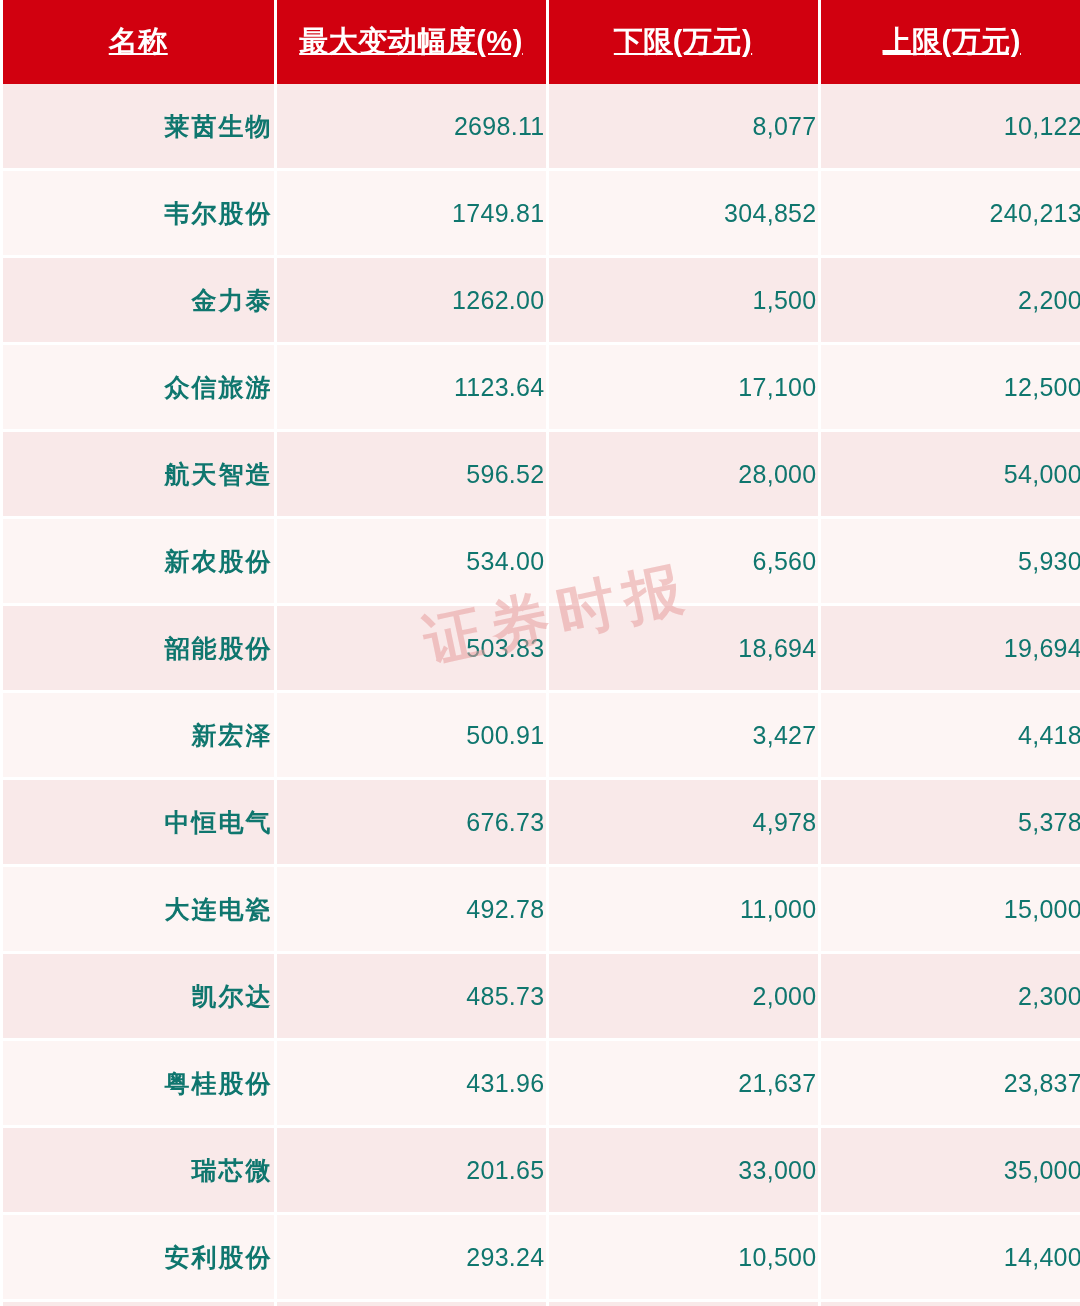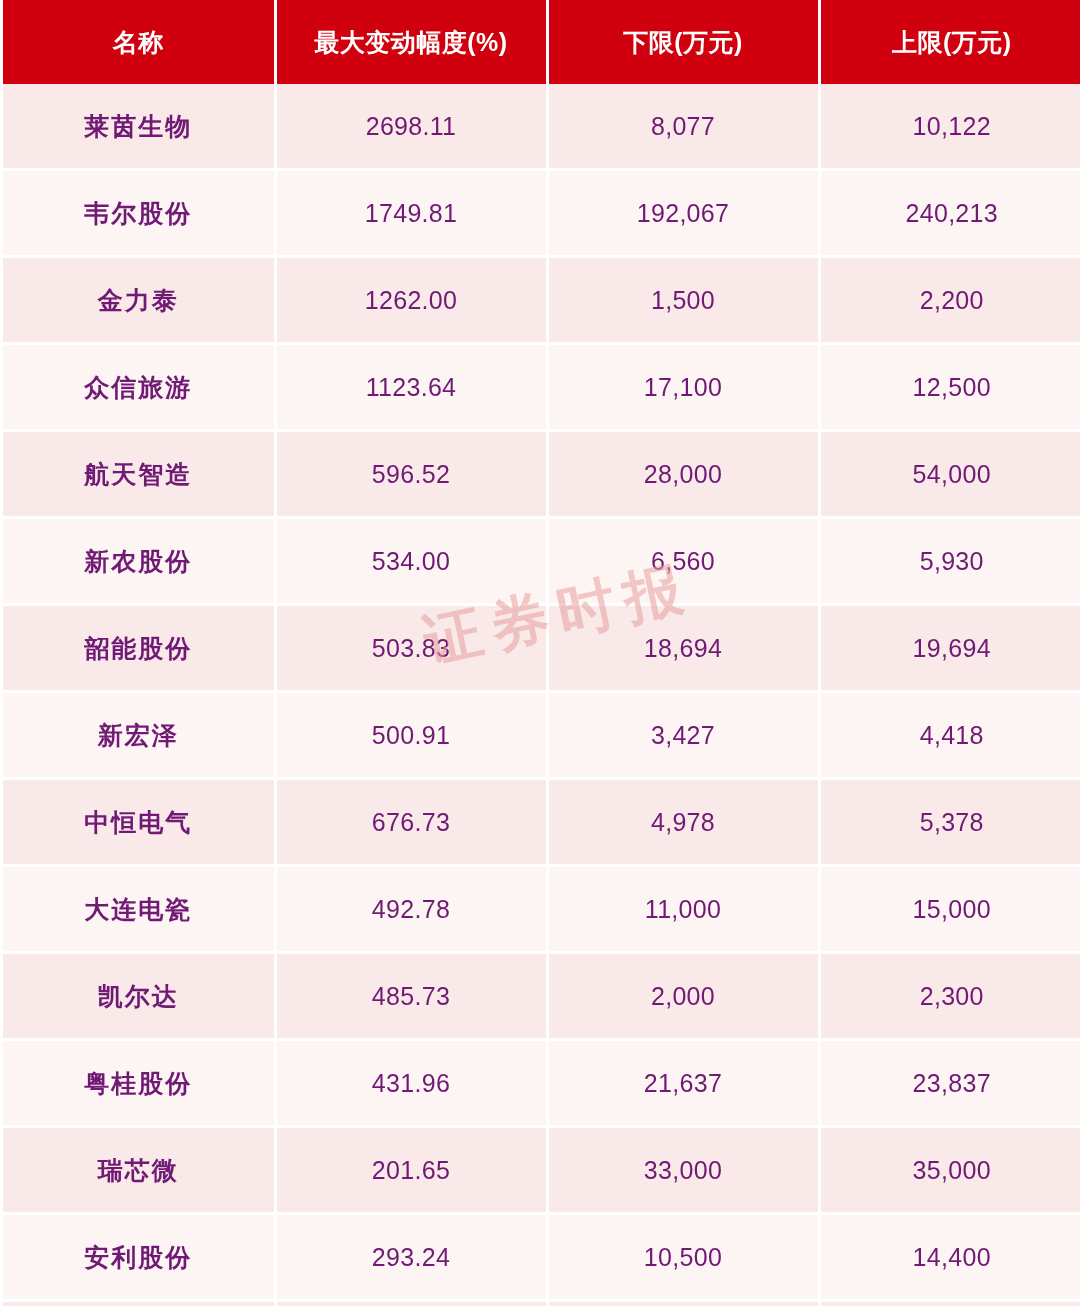--- a/index.html
+++ b/index.html
@@ -30,36 +30,37 @@
     z-index: 2;
   }
   table.data-table col.c0 { width: 272px; }
   table.data-table col.c1 { width: 272px; }
   table.data-table col.c2 { width: 272px; }
   table.data-table col.c3 { width: 264px; }
 
   thead th {
     background: #d1000f;
     color: #ffffff;
-    font-size: 25px;
+    font-size: 29px;
     font-weight: bold;
     height: 82px;
     text-align: center;
     vertical-align: middle;
     border-right: 3px solid #ffffff;
     letter-spacing: 0.5px;
+    text-decoration: underline;
   }
   thead th:last-child { border-right: none; }
 
   tbody td {
     height: 82px;
-    text-align: center;
+    text-align: right;
     vertical-align: middle;
     font-size: 25px;
-    color: #701a75;
+    color: #0f766e;
     border-right: 3px solid #ffffff;
     border-bottom: 3px solid #ffffff;
     letter-spacing: 0.3px;
   }
   tbody td:last-child { border-right: none; }
 
   tbody tr.row-odd td  { background: #f9e9e9; }
   tbody tr.row-even td { background: #fdf5f4; }
 
   tbody td.name-cell {
@@ -113,21 +114,21 @@
     <tbody id="tbody">
         <tr class="row-odd">
           <td class="name-cell">莱茵生物</td>
           <td>2698.11</td>
           <td>8,077</td>
           <td>10,122</td>
         </tr>
         <tr class="row-even">
           <td class="name-cell">韦尔股份</td>
           <td>1749.81</td>
-          <td>192,067</td>
+          <td>304,852</td>
           <td>240,213</td>
         </tr>
         <tr class="row-odd">
           <td class="name-cell">金力泰</td>
           <td>1262.00</td>
           <td>1,500</td>
           <td>2,200</td>
         </tr>
         <tr class="row-even">
           <td class="name-cell">众信旅游</td>

